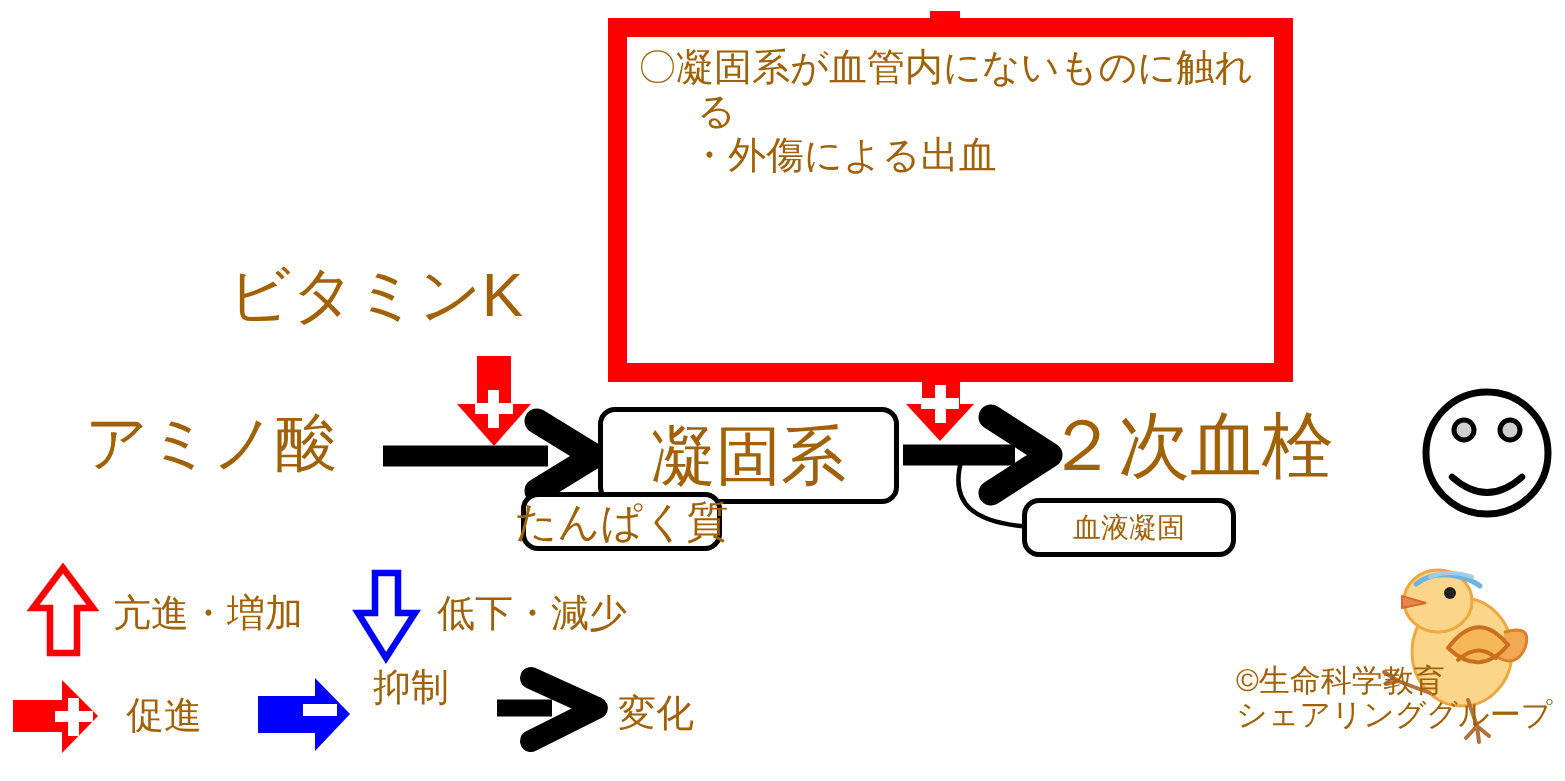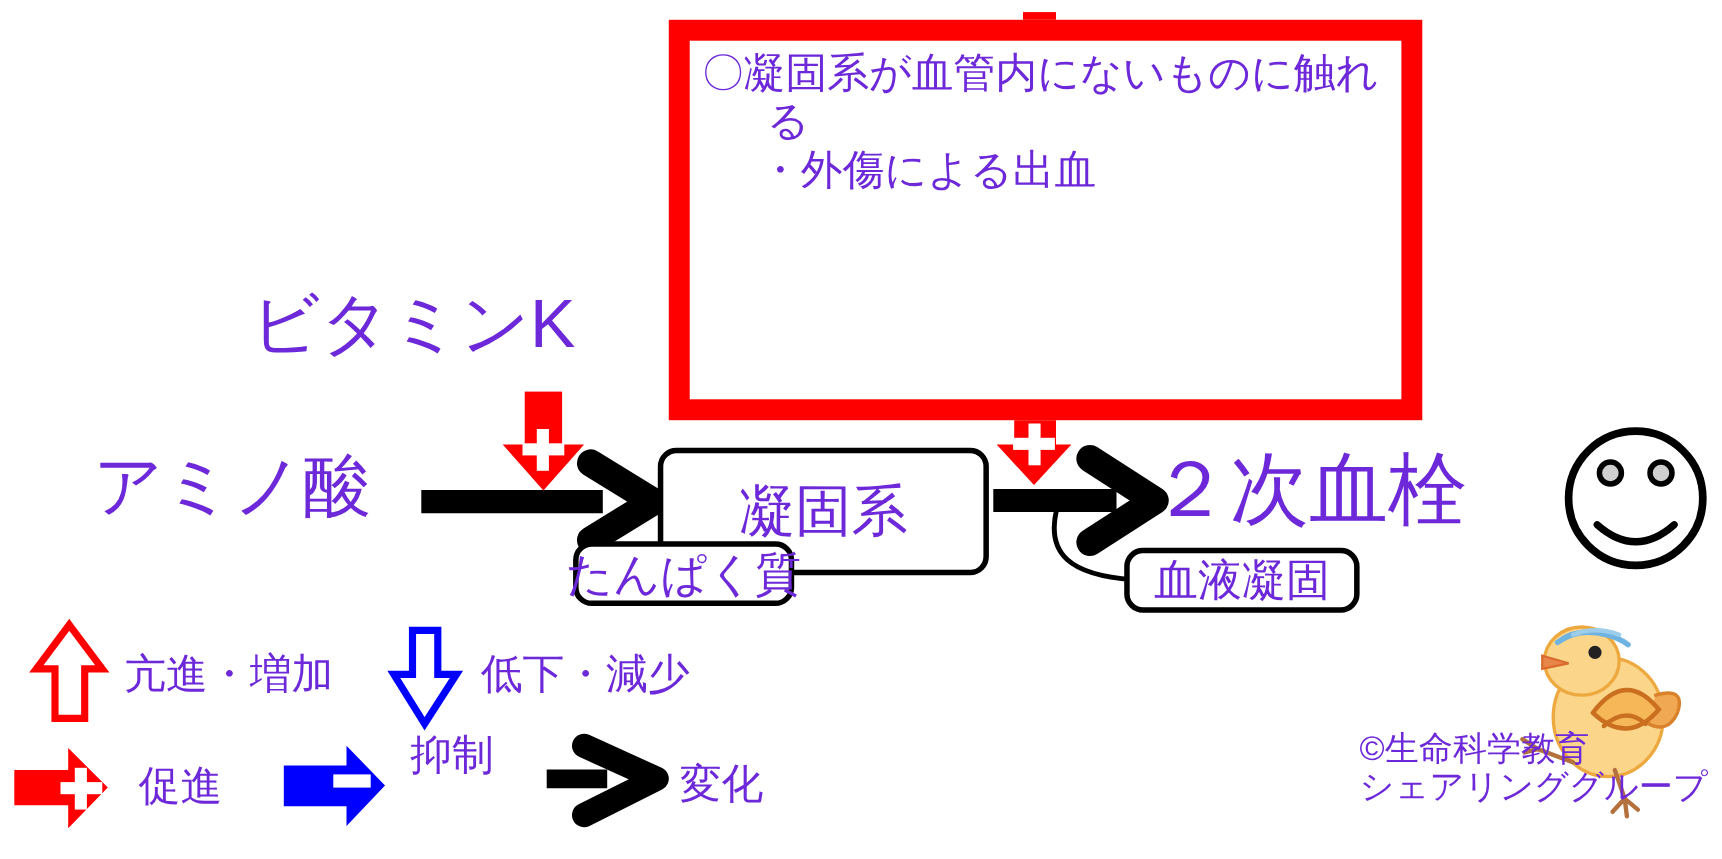--- a/index.html
+++ b/index.html
@@ -1,37 +1,37 @@
 <!DOCTYPE html>
 <html><head>
 <meta charset="utf-8">
 <style>
   html,body{margin:0;padding:0;background:#ffffff;}
   #canvas{
     position:relative;width:1565px;height:781px;background:#ffffff;overflow:hidden;
-    font-family:"Liberation Sans","DejaVu Sans",sans-serif;color:#6d28d9;
+    font-family:"Liberation Sans","DejaVu Sans",sans-serif;color:#a16207;
   }
   #shapes{position:absolute;left:0;top:0;width:1565px;height:781px;z-index:1;}
   .abs{position:absolute;z-index:2;}
   .biglabel{font-size:62px;line-height:1;white-space:nowrap;letter-spacing:0px;}
   .notebox{
     left:608px;top:18px;width:685px;height:364px;box-sizing:border-box;
     border:19px solid #ff0000;background:#ffffff;
   }
   .notebox .nline{font-size:38px;line-height:44px;white-space:nowrap;}
   .n1{margin:8px 0 0 11px;}
   .n2{margin:0 0 0 70px;}
   .n3{margin:0 0 15px 63px;}
   .roundbox{
     box-sizing:border-box;border:5px solid #000;border-radius:17px;background:#fff;
     display:flex;align-items:center;justify-content:center;white-space:nowrap;
   }
-  .box-coag{left:598px;top:407px;width:301px;height:116px;font-size:51px;z-index:3;font-family:Liberation Serif, serif;}
+  .box-coag{left:598px;top:407px;width:301px;height:97px;font-size:65px;z-index:3;font-family:Liberation Serif, serif;}
   .box-protein{left:521px;top:492px;width:201px;height:59px;font-size:42px;z-index:4;}
-  .box-blood{left:1022px;top:498px;width:214px;height:59px;font-size:40px;z-index:3;}
+  .box-blood{left:1022px;top:498px;width:214px;height:59px;font-size:28px;z-index:3;}
   .legendlabel{font-size:38px;line-height:1;white-space:nowrap;}
   .credit{left:1236px;top:664px;font-size:31px;line-height:34px;white-space:nowrap;z-index:3;}
 </style>
 </head>
 <body>
 
 <div id="canvas">
 
   <svg id="shapes" viewBox="0 0 1565 781" xmlns="http://www.w3.org/2000/svg">
 

